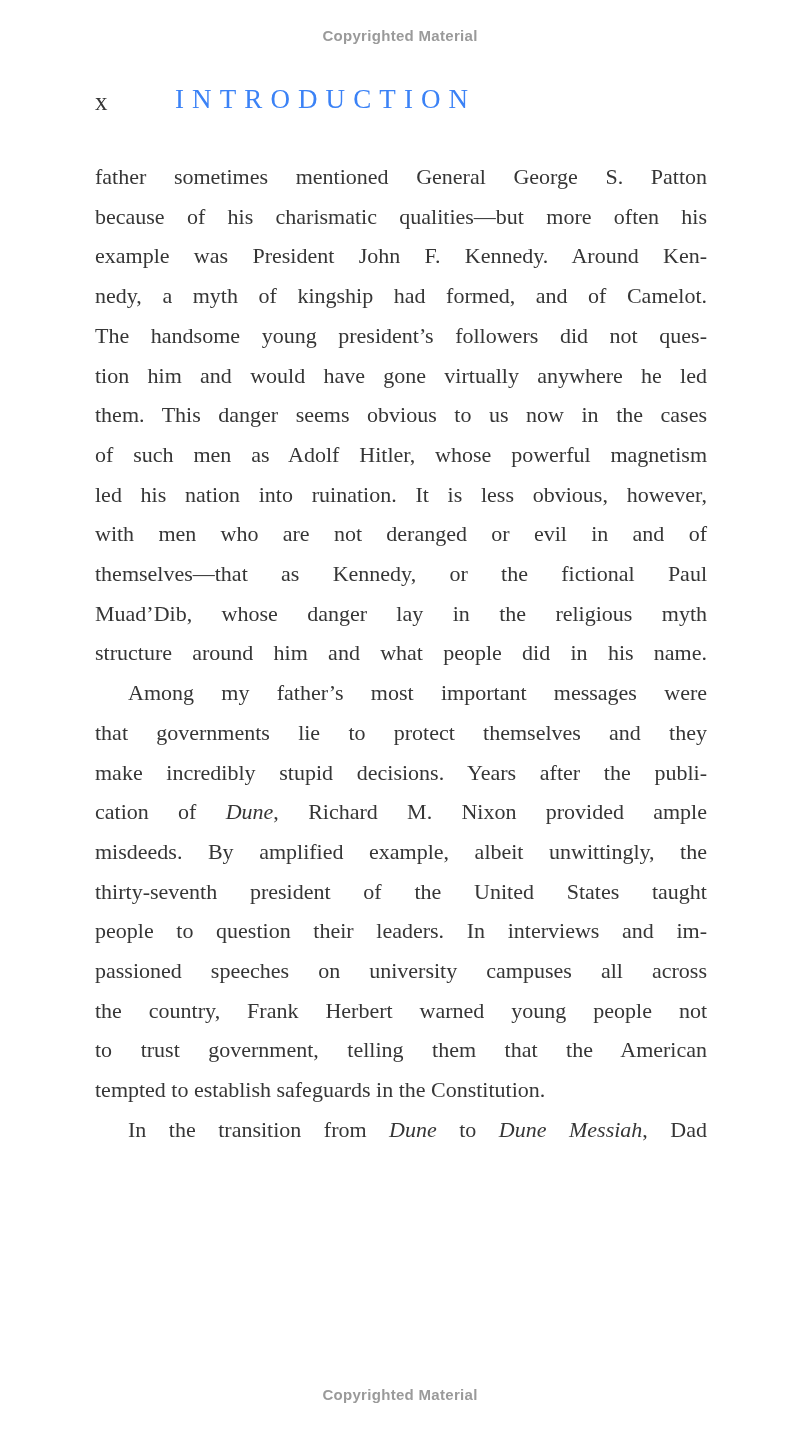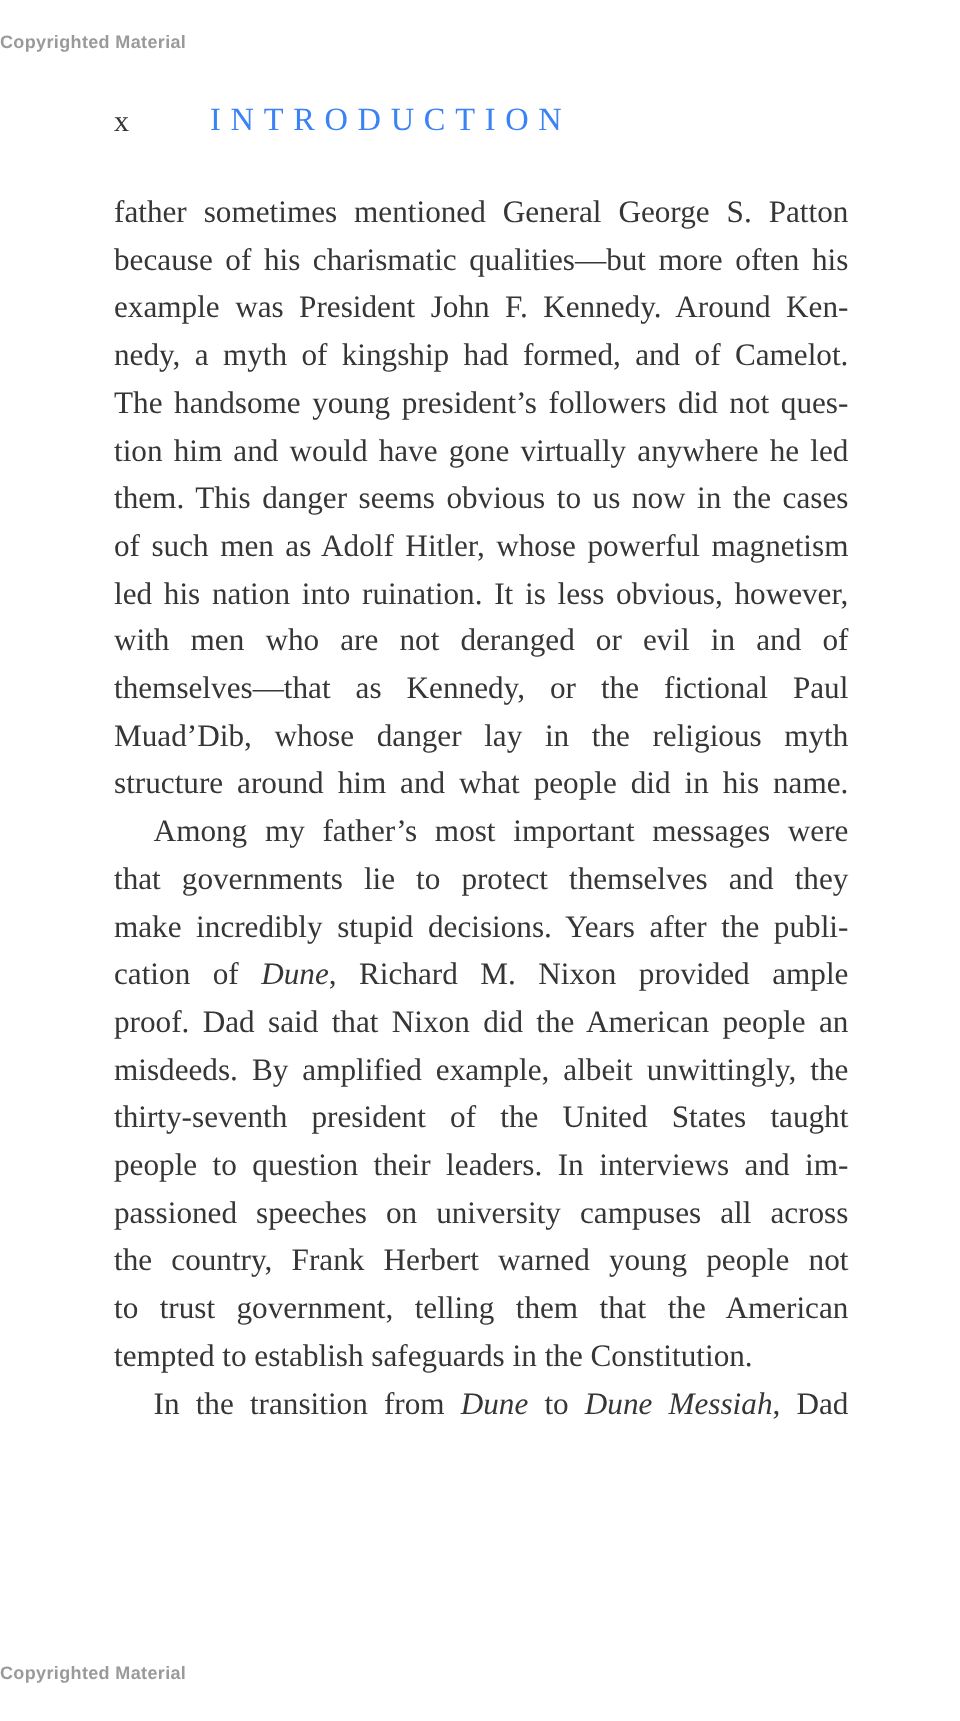--- a/index.html
+++ b/index.html
@@ -17,21 +17,21 @@
     position: absolute;
     inset: 0;
     background: var(--bg, #ffffff);
     font-family: "Liberation Serif", serif;
     color: var(--text, #363636);
   }
   .copyright {
     position: absolute;
     left: 0;
     width: 100%;
-    text-align: left;
+    text-align: center;
     font-family: "Liberation Sans", sans-serif;
     font-weight: bold;
     font-size: 15px;
     letter-spacing: 0.3px;
     color: var(--muted, #9a9a9a);
   }
   .copyright.top { top: 27px; }
   .copyright.bottom { top: 1386px; }
 
   .running-header {
@@ -56,21 +56,21 @@
     letter-spacing: 0.30em;
     color: #3b82f6;
     white-space: nowrap;
   }
 
   .body-text {
     position: absolute;
     top: 157px;
     left: 95px;
     width: 612px;
-    font-size: 26px;
+    font-size: 22px;
     line-height: 39.7px;
   }
   .line {
     text-align: justify;
     text-align-last: justify;
   }
   .line.last {
     text-align-last: left;
   }
   .para.indented .line:first-child {
@@ -107,21 +107,20 @@
         <div class="line"><span>with men who are not deranged or evil in and of</span></div>
         <div class="line"><span>themselves—that as Kennedy, or the fictional Paul</span></div>
         <div class="line"><span>Muad’Dib, whose danger lay in the religious myth</span></div>
         <div class="line"><span>structure around him and what people did in his name.</span></div>
       </div>
       <div class="para indented">
         <div class="line"><span>Among my father’s most important messages were</span></div>
         <div class="line"><span>that governments lie to protect themselves and they</span></div>
         <div class="line"><span>make incredibly stupid decisions. Years after the publi-</span></div>
         <div class="line"><span>cation of </span><em>Dune</em><span>, Richard M. Nixon provided ample</span></div>
-        <div class="line"><span>proof. Dad said that Nixon did the American people an</span></div>
         <div class="line"><span>misdeeds. By amplified example, albeit unwittingly, the</span></div>
         <div class="line"><span>thirty-seventh president of the United States taught</span></div>
         <div class="line"><span>people to question their leaders. In interviews and im-</span></div>
         <div class="line"><span>passioned speeches on university campuses all across</span></div>
         <div class="line"><span>the country, Frank Herbert warned young people not</span></div>
         <div class="line"><span>to trust government, telling them that the American</span></div>
         <div class="line last"><span>tempted to establish safeguards in the Constitution.</span></div>
       </div>
       <div class="para indented">
         <div class="line"><span>In the transition from </span><em>Dune</em><span> to </span><em>Dune Messiah</em><span>, Dad</span></div>

